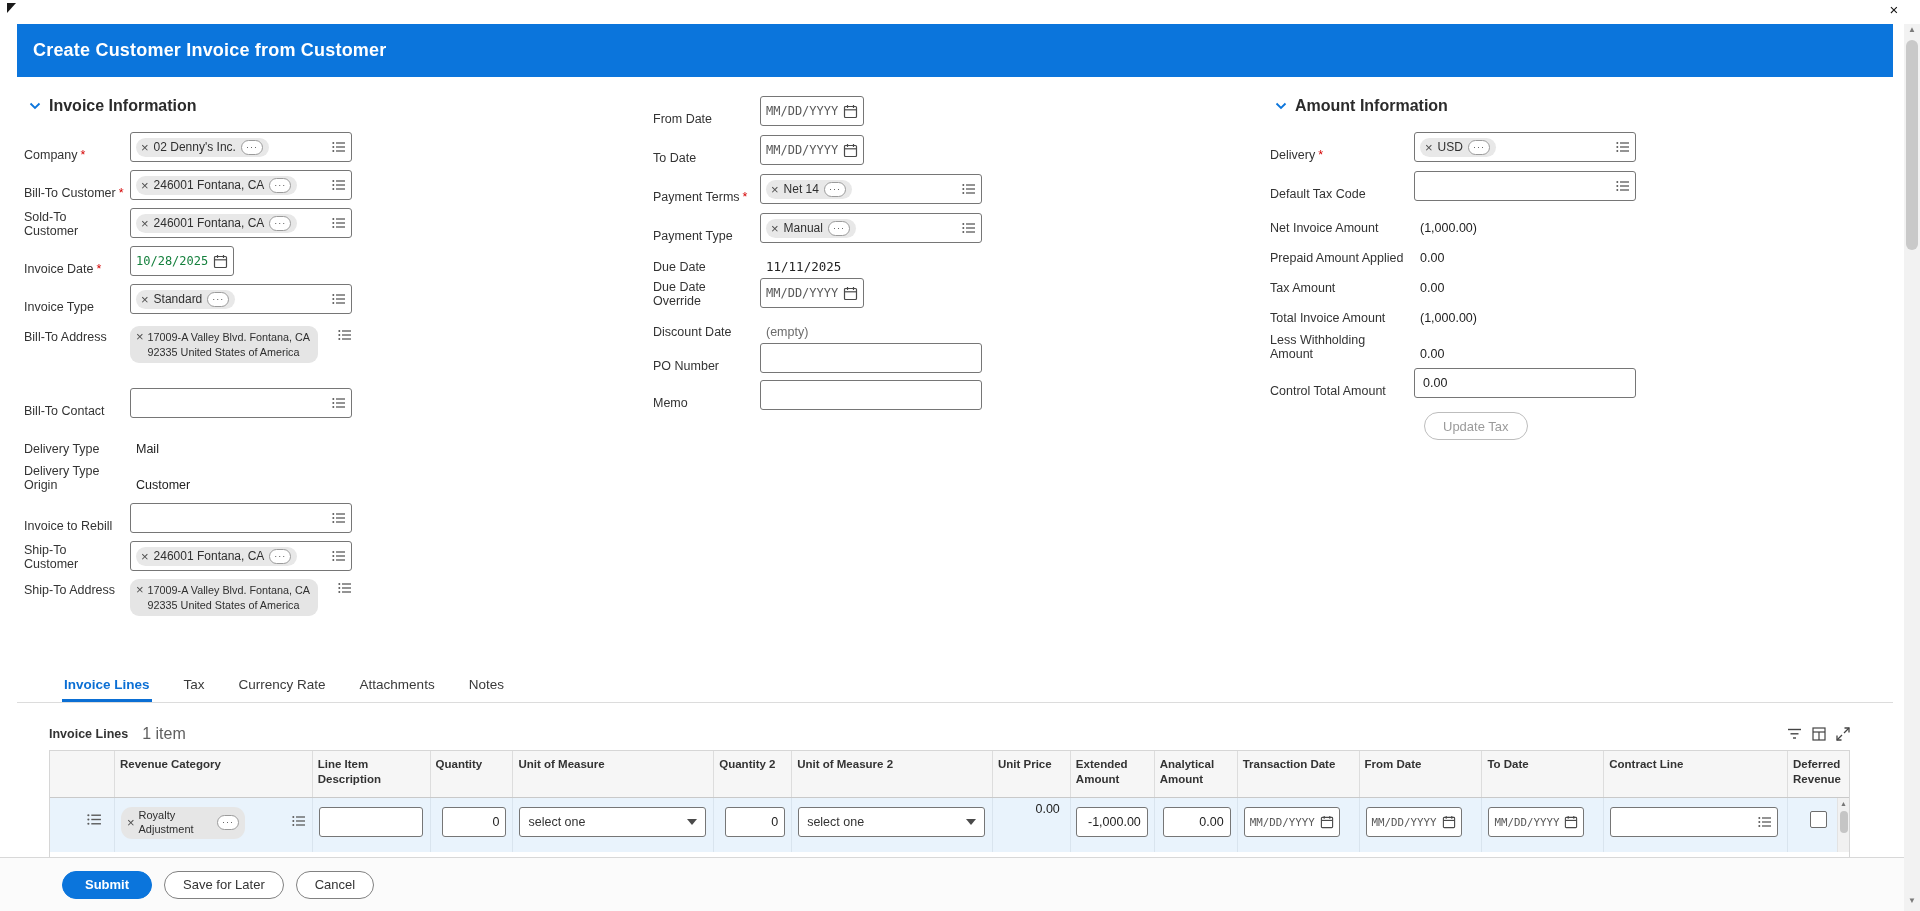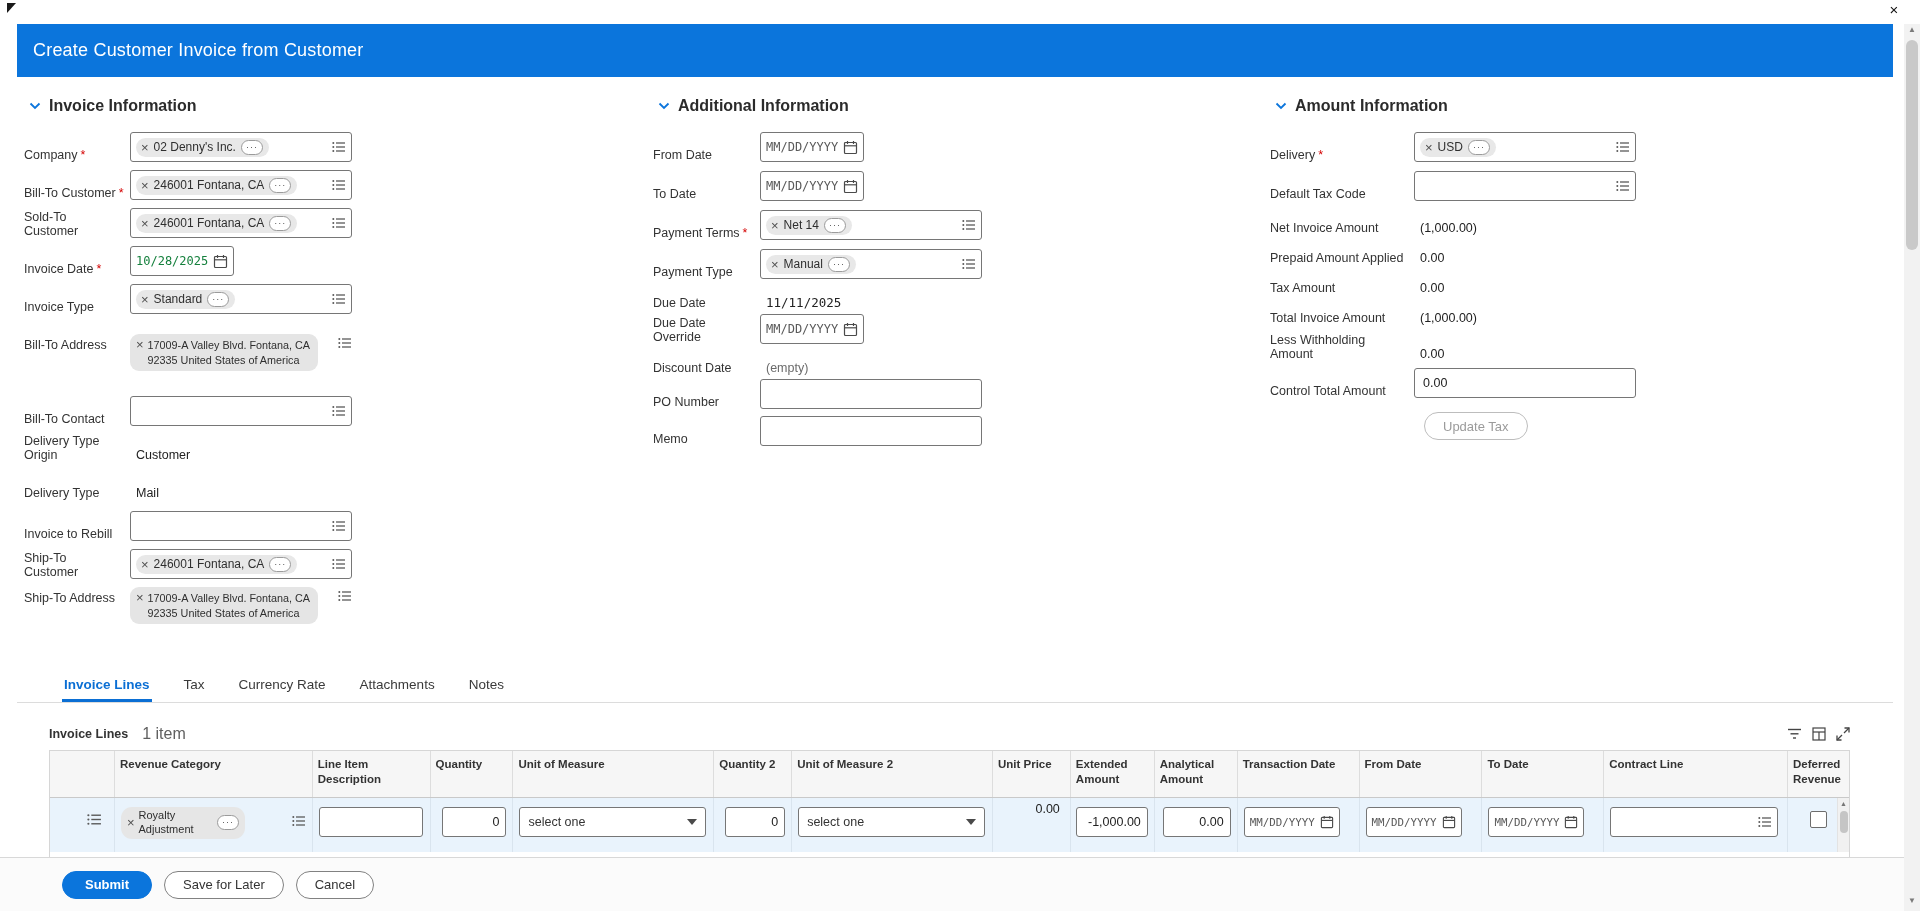--- a/index.html
+++ b/index.html
@@ -6,21 +6,21 @@
 html,body{width:1920px;height:911px}
 body{font-family:"Liberation Sans",sans-serif;background:#fff;color:#333;overflow:hidden}
 .mono{font-family:"DejaVu Sans Mono",monospace}
 .stage{position:relative;width:1920px;height:911px;background:#fff;overflow:hidden}
 svg{display:block}
 
 .topbar{position:absolute;left:0;top:0;width:100%;height:24px;background:#fff;z-index:5}
 .artifact{position:absolute;left:7px;top:3px;width:9px;height:10px;background:#1a1a1a;clip-path:polygon(0 0,100% 0,0 100%)}
 .close{position:absolute;right:18px;top:1px;width:16px;height:18px;font-size:15px;line-height:18px;text-align:center;color:#111;cursor:pointer}
 .titlebar{position:absolute;left:17px;top:24px;width:1876px;height:53px;background:#0b75dc;display:flex;align-items:center;padding-left:16px}
-.title{color:#fff;font-size:18px;font-weight:normal;letter-spacing:.2px}
+.title{color:#fff;font-size:18px;font-weight:bold;letter-spacing:.2px}
 
 .col{position:absolute;top:96px}
 .col1{left:24px;width:575px}
 .col2{left:653px;width:575px}
 .col3{left:1270px;width:575px}
 .sech{display:flex;align-items:center;gap:8px;height:20px;margin-bottom:16px;padding-left:5px;cursor:pointer}
 .sect{font-size:16px;font-weight:bold;color:#2b2b2b}
 .frow{display:flex;align-items:flex-end;min-height:30px;margin-bottom:8px}
 .col2 .frow,.col3 .frow{margin-bottom:9px}
 .lbl{flex:none;font-size:12.5px;color:#333;padding-right:6px}
@@ -39,21 +39,21 @@
 .ph{color:#5a5a5a}
 .cal{margin-left:auto;display:flex;align-items:center;cursor:pointer}
 .static{min-height:22px}
 .sval{font-size:12.5px;color:#222;padding-left:6px}
 .sval.gray{color:#6b6b6b}
 .addr{align-items:flex-start;height:54px}
 .addrbox{display:flex;align-items:flex-start;width:222px}
 .apill{display:flex;gap:4px;background:#e5e5e5;border-radius:9px;padding:4px 8px 4px 6px;width:188px;font-size:10.8px;line-height:1.35;color:#2f2f2f}
 .atxt{flex:1}
 .txt{width:222px;height:30px;border:1px solid #767676;border-radius:3px;padding:0 8px;font-size:12.5px;color:#222;background:#fff}
-.frow.mt1{margin-top:1px}.frow.mt4{margin-top:4px}.frow.mt6{margin-top:6px}.frow.mt11{margin-top:11px}.frow.mt12{margin-top:20px}.frow.mt16{margin-top:16px}
+.frow.mt1{margin-top:1px}.frow.mt4{margin-top:4px}.frow.mt6{margin-top:6px}.frow.mt11{margin-top:11px}.frow.mt12{margin-top:12px}.frow.mt16{margin-top:16px}
 .frow.mb4{margin-bottom:4px}.frow.mb7{margin-bottom:7px}.frow.mb8{margin-bottom:8px}.frow.mb12{margin-bottom:12px}
 .btn{height:28px;border-radius:14px;font-size:13px;display:inline-flex;align-items:center;justify-content:center;cursor:pointer;background:#fff;border:1px solid #818181;color:#333;padding:0 18px;font-family:"Liberation Sans",sans-serif}
 .btn.disabled{border-color:#bdbdbd;color:#9b9b9b;margin-left:10px}
 .btn.primary{background:#0b75dc;border-color:#0b75dc;color:#fff;font-weight:bold;padding:0 22px}
 
 .tabs{position:absolute;left:17px;top:670px;width:1876px;height:33px;border-bottom:1px solid #dcdcdc;display:flex;gap:30px;padding-left:45px}
 .tab{display:flex;align-items:center;font-size:13.5px;color:#3a3a3a;border-bottom:3px solid transparent;padding:0 2px;cursor:pointer}
 .tab.active{color:#0b6fd4;font-weight:bold;border-bottom-color:#0b6fd4}
 
 .gridtop{position:absolute;left:49px;top:724px;width:1801px;height:20px;display:flex;align-items:center}
@@ -267,28 +267,28 @@
               <g fill="#5a5a5a">
                 <circle cx="1.3" cy="2" r="1"></circle>
                 <circle cx="1.3" cy="6" r="1"></circle>
                 <circle cx="1.3" cy="10" r="1"></circle>
               </g>
             </svg>
           </span>
       </div>
     </div>
 
+    <div class="frow static mt16">
+      <span class="lbl">Delivery Type</span>
+      <span class="sval">Mail</span>
+    </div>
+
     <div class="frow static">
       <span class="lbl">Delivery Type Origin</span>
       <span class="sval">Customer</span>
-    </div>
-
-    <div class="frow static mt16">
-      <span class="lbl">Delivery Type</span>
-      <span class="sval">Mail</span>
     </div>
 
     <div class="frow mt11">
       <span class="lbl">Invoice to Rebill</span>
       <div class="box w222">
         <span class="prompt">
             <svg width="14" height="12" viewBox="0 0 14 12">
               <g stroke="#5a5a5a" stroke-width="1.3">
                 <line x1="4" y1="2" x2="13" y2="2"></line>
                 <line x1="4" y1="6" x2="13" y2="6"></line>
@@ -348,28 +348,20 @@
                 <circle cx="1.3" cy="6" r="1"></circle>
                 <circle cx="1.3" cy="10" r="1"></circle>
               </g>
             </svg>
           </span>
       </div>
     </div>
   </section>
 
   <section class="col col2">
-    <div class="sech">
-      <span>
-          <svg width="12" height="8" viewBox="0 0 12 8" fill="none" stroke="#0b75dc" stroke-width="1.8">
-            <path d="M1.5 1.5 L6 6 L10.5 1.5"></path>
-          </svg>
-        </span>
-      <span class="sect">Additional Information</span>
-    </div>
 
     <div class="frow">
       <span class="lbl">From Date</span>
       <div class="box wdate">
         <span class="mono dtxt ph">MM/DD/YYYY</span>
         <span class="cal">
             <svg width="15" height="15" viewBox="0 0 15 15" fill="none" stroke="#4a4a4a" stroke-width="1.2">
               <rect x="1.5" y="2.5" width="12" height="11" rx="1"></rect>
               <line x1="1.5" y1="5.8" x2="13.5" y2="5.8"></line>
               <line x1="4.5" y1="1" x2="4.5" y2="4"></line>

